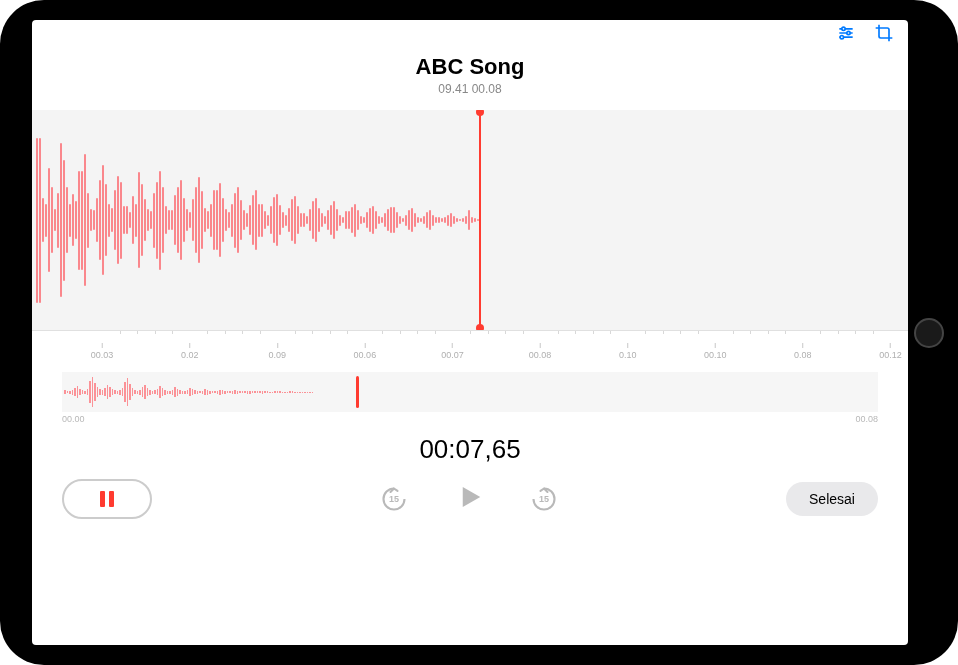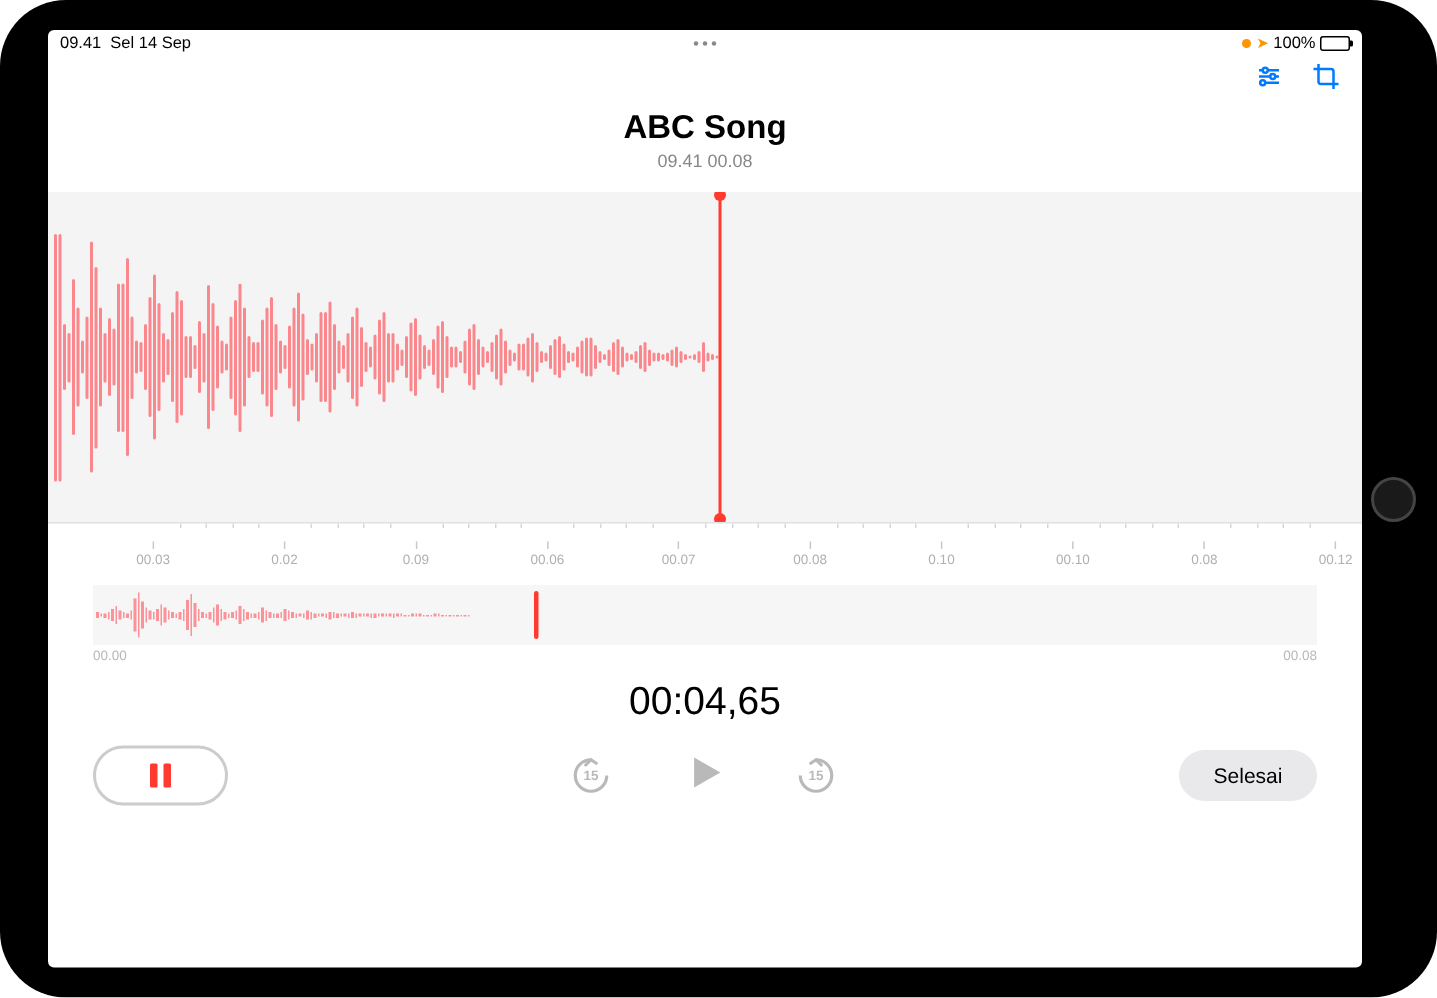--- a/index.html
+++ b/index.html
@@ -231,37 +231,20 @@
     cursor:pointer;
   }
 </style>
 </head>
 <body>
 
 <div class="device">
   <div class="home-button"></div>
   <div class="screen">
 
-    <div class="statusbar">
-      <div class="status-left">
-        <span>09.41</span>
-        <span>Sel 14 Sep</span>
-      </div>
-      <div class="status-center-dots">
-        <span></span>
-          <span></span>
-          <span></span>
-      </div>
-      <div class="status-right">
-        <span class="orange-dot"></span>
-        <span class="loc-icon">➤</span>
-        <span>100%</span>
-        <span class="battery"><span class="battery-fill"></span></span>
-      </div>
-    </div>
 
     <div class="toolbar">
       <div class="tb-btn">
         <span>
           <svg viewBox="0 0 24 24" fill="none" stroke="currentColor" stroke-width="2">
             <line x1="4" y1="7" x2="20" y2="7"></line>
               <circle cx="9" cy="7" r="2" fill="#fff"></circle>
             <line x1="4" y1="12" x2="20" y2="12"></line>
               <circle cx="15" cy="12" r="2" fill="#fff"></circle>
             <line x1="4" y1="17" x2="20" y2="17"></line>
@@ -730,21 +713,21 @@
         <div class="ovbar" style="height: 1px;"></div>
         <div class="ovbar" style="height: 1px;"></div>
         <div class="ovbar" style="height: 1px;"></div>
         <div class="ov-playhead" id="ov-playhead" style="left: 36%;"></div>
     </div>
     <div class="ov-labels">
       <span>00.00</span>
       <span>00.08</span>
     </div>
 
-    <div class="timecode">00:04,65</div>
+    <div class="timecode">00:07,65</div>
 
     <div class="controls">
       <button class="pause-btn">
         <span class="pause-glyph">
             <span></span>
             <span></span>
           </span>
       </button>
       <div class="center-controls">
         <div class="skip-btn">

